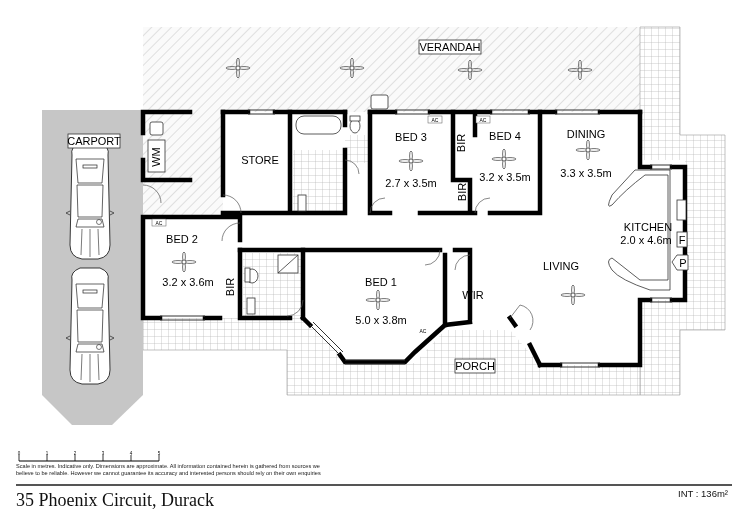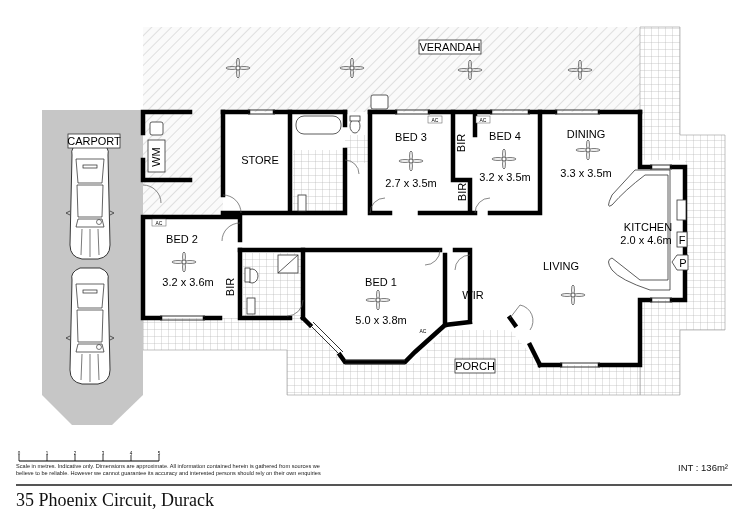--- a/index.html
+++ b/index.html
@@ -2,21 +2,21 @@
 <html><head>
 <meta charset="utf-8">
 <style>
   html, body { margin:0; padding:0; background:#ffffff; }
   body { width:750px; height:530px; position:relative; overflow:hidden; font-family:"Liberation Sans", sans-serif; }
   #plan { position:absolute; left:0; top:0; }
   .lbl { font-family:"Liberation Sans", sans-serif; font-size:11px; fill:#000; }
   .dim { font-family:"Liberation Sans", sans-serif; font-size:11px; fill:#000; }
   .small { font-family:"Liberation Sans", sans-serif; font-size:5px; fill:#000; }
   .disclaimer { position:absolute; left:16px; top:463px; width:360px; font-size:5.6px; line-height:7.2px; color:#222; }
-  .area { position:absolute; right:22px; top:462px; font-size:9.5px; color:#111;text-align:center; }
+  .area { position:absolute; right:22px; top:488px; font-size:9.5px; color:#111;text-align:center; }
   .rule { position:absolute; left:16px; top:484px; width:716px; height:1.5px; background:#555; }
   .address { position:absolute; left:16px; top:490px; font-family:Liberation Serif, serif; font-size:18px; color:#111; }
   .scale { position:absolute; left:16px; top:451px; }
 </style>
 </head>
 <body>
 
 <svg id="plan" width="750" height="450" viewBox="0 0 750 450" xmlns="http://www.w3.org/2000/svg">
   <defs>
     <pattern id="hatch" width="7" height="7" patternUnits="userSpaceOnUse" patternTransform="rotate(45)">

